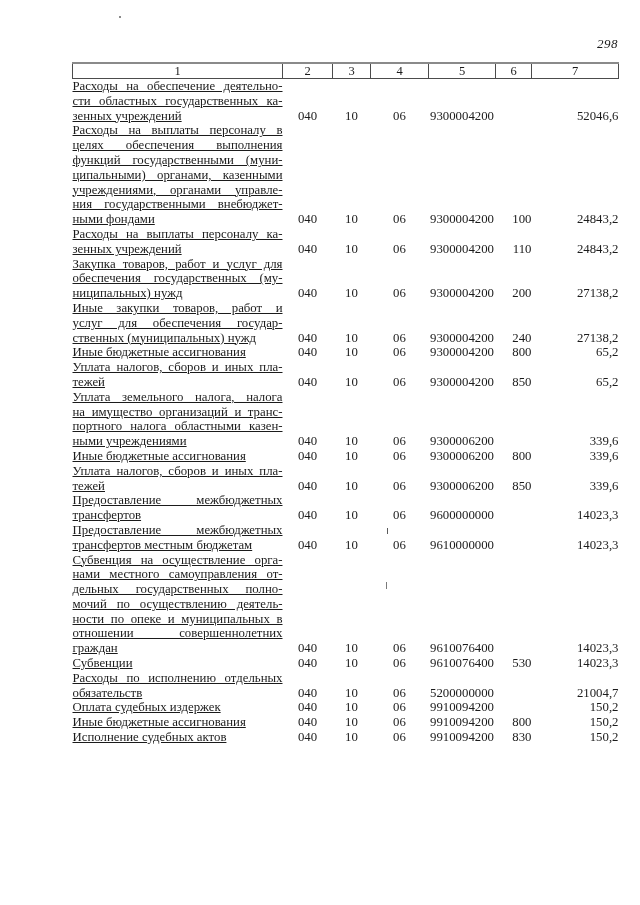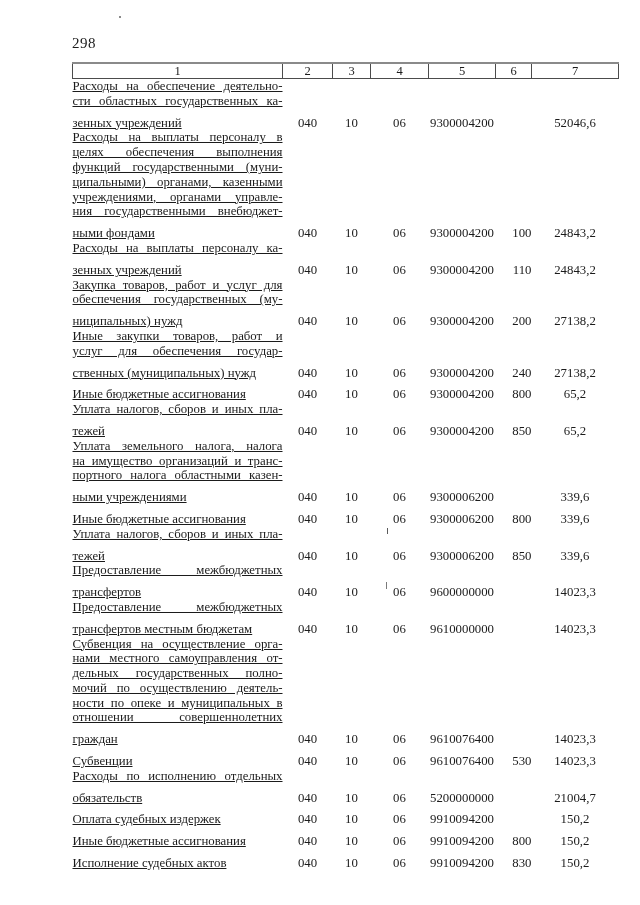--- a/index.html
+++ b/index.html
@@ -16,24 +16,25 @@
     color: #1b1b1b;
     overflow: hidden;
   }
   .content {
     position: absolute;
     left: 72px;
     top: 36px;
     width: 546px;
   }
   .pagenum {
-    text-align: left;
-    font-size: 15px;
+    text-align: right;
+    font-size: 13px;
     line-height: 15px;
     letter-spacing: 0.5px;
+    font-style: italic;
   }
   table.budget {
     border-collapse: collapse;
     table-layout: fixed;
     width: 546px;
     margin-top: 11px;
   }
   col.c1 { width: 210px; }
   col.c2 { width: 50px; }
   col.c3 { width: 38px; }
@@ -65,27 +66,26 @@
   .dline {
     text-align: justify;
     text-align-last: justify;
     white-space: nowrap;
     overflow: visible;
     text-decoration: underline;
   }
   .dline.last {
     text-align: left;
     text-align-last: left;
-    margin-top: 7px;
   }
   td.val { text-align: center; white-space: nowrap; }
   td.vc4 { padding-right: 14px; }
   td.vc5 { padding-right: 12px; }
   td.vc6 { text-align: right; padding-right: 3px; }
-  td.vc7 { padding-right: 12px; }
+  td.vc7 { text-align: right; padding-right: 12px; }
   .artifact {
     position: absolute;
     background: #6f6f6f;
   }
   .artifact.dot   { left: 119px; top: 16px;  width: 2px; height: 2px; background:#8a8a8a; }
   .artifact.tick1 { left: 387px; top: 528px; width: 1px; height: 6px; background:#5a5a5a; }
   .artifact.tick2 { left: 386px; top: 582px; width: 1px; height: 7px; background:#7a7a7a; }
 </style>
 </head>
 <body>

